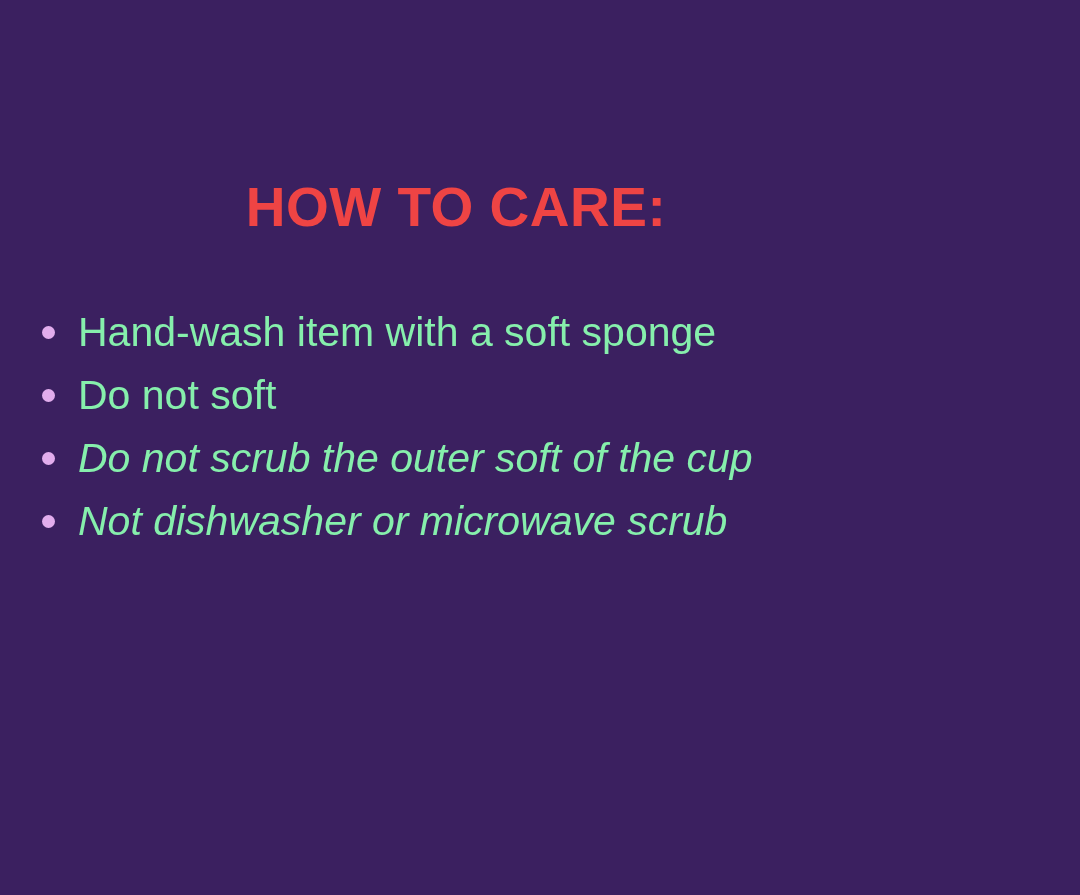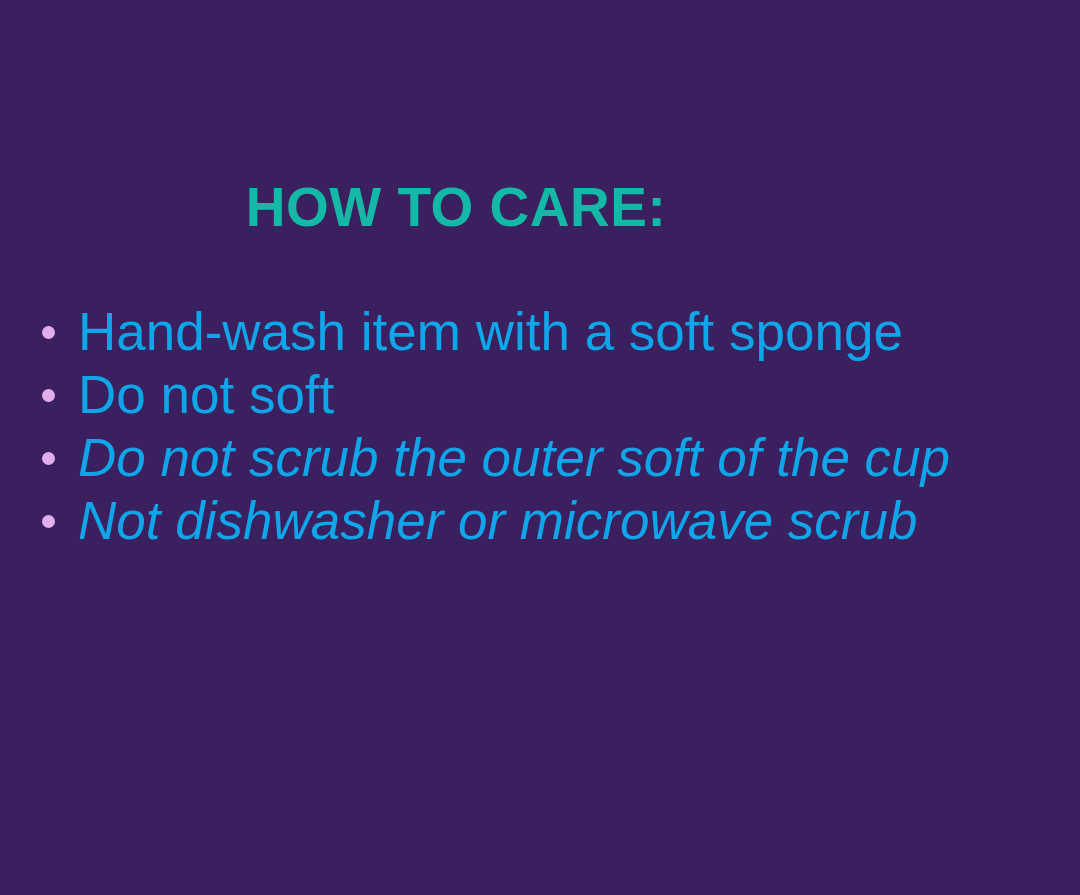--- a/index.html
+++ b/index.html
@@ -22,21 +22,21 @@
     background: #3b2060;
     box-sizing: border-box;
   }
 
   .title {
     position: absolute;
     top: 176px;
     left: 0;
     width: 912px;
     text-align: center;
-    color: #14b8a6;
+    color: #ef4444;
     font-family: "Liberation Sans", sans-serif;
     font-weight: 700;
     font-size: 55px;
     line-height: 62px;
     letter-spacing: 0.5px;
     white-space: nowrap;
   }
 
   .care-list {
     position: absolute;
@@ -45,24 +45,24 @@
     width: 1020px;
     list-style: none;
     margin: 0;
     padding: 0;
   }
 
   .care-item {
     position: relative;
     height: 63px;
     padding-left: 48px;
-    color: #0ea5e9;
+    color: #86efac;
     font-family: "Liberation Sans", sans-serif;
     font-weight: 400;
-    font-size: 53px;
+    font-size: 41px;
     line-height: 58px;
     white-space: nowrap;
   }
 
   .bullet-dot {
     position: absolute;
     left: 12px;
     top: 23px;
     width: 13px;
     height: 13px;

